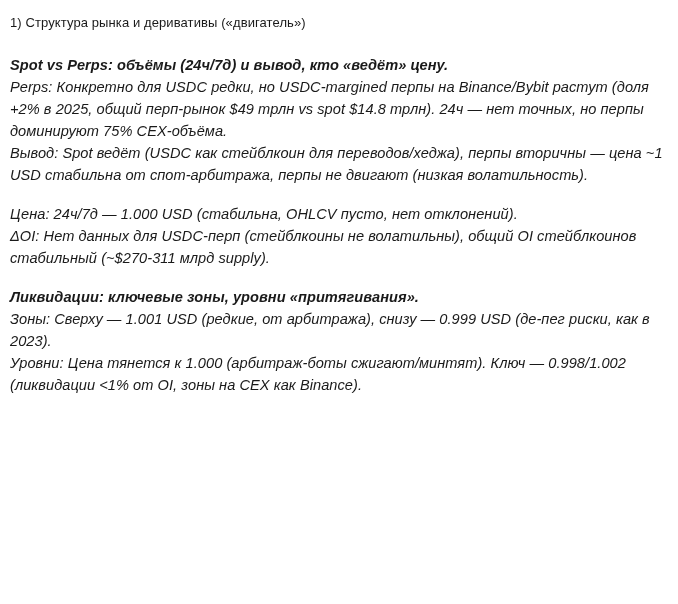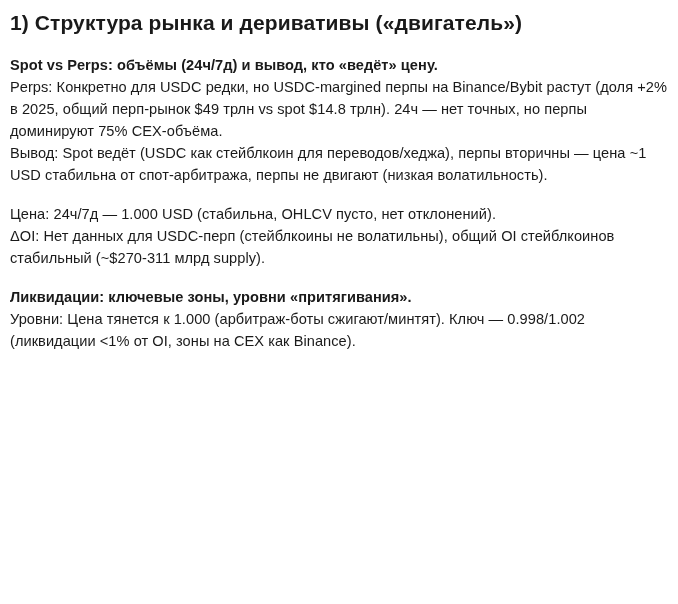--- a/index.html
+++ b/index.html
@@ -14,29 +14,30 @@
     font-family: "Liberation Sans", "DejaVu Sans", sans-serif;
     color: #1a1a1a;
     -webkit-font-smoothing: antialiased;
   }
   .doc {
     box-sizing: border-box;
     width: 678px;
     padding: 12px 10px 0 10px;
   }
   .doc-title {
-    font-size: 21px;
-    font-weight: 700;
+    font-size: 13px;
+    font-weight: 400;
     line-height: 22px;
     margin: 0 0 20px 0;
     color: #1a1a1a;
     letter-spacing: 0.1px;
   }
   .section {
     margin: 13px 0 17px 0;
+    font-style: italic;
   }
   .section:last-child {
     margin-bottom: 0;
   }
   .section-heading {
     font-size: 14.6px;
     font-weight: 700;
     line-height: 22px;
     margin: 0;
     letter-spacing: 0.05px;
@@ -65,16 +66,17 @@
   <div class="section">
     <p class="section-line">Цена: 24ч/7д — 1.000 USD (стабильна, OHLCV пусто, нет отклонений).</p>
     <p class="section-line">ΔOI: Нет данных для USDC-перп (стейблкоины не волатильны), общий OI стейблкоинов стабильный (~$270-311 млрд supply).</p>
   </div>
 
   <div class="section">
   </div>
 
   <div class="section">
     <p class="section-heading">Ликвидации: ключевые зоны, уровни «притягивания».</p>
+    <p class="section-line">Зоны: Сверху — 1.001 USD (редкие, от арбитража), снизу — 0.999 USD (де-пег риски, как в 2023).</p>
     <p class="section-line">Уровни: Цена тянется к 1.000 (арбитраж-боты сжигают/минтят). Ключ — 0.998/1.002 (ликвидации &lt;1% от OI, зоны на CEX как Binance).</p>
   </div>
 
 </div>
 
 </body></html>

